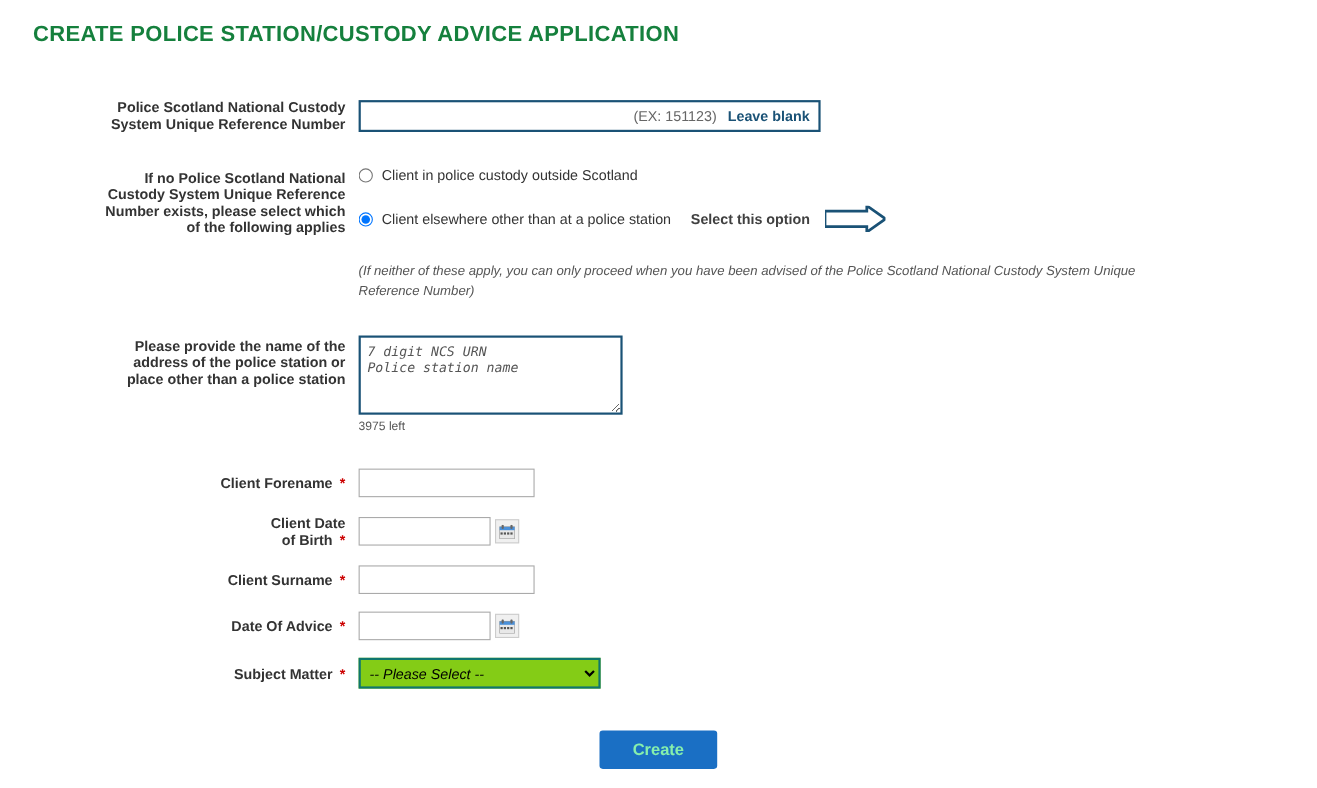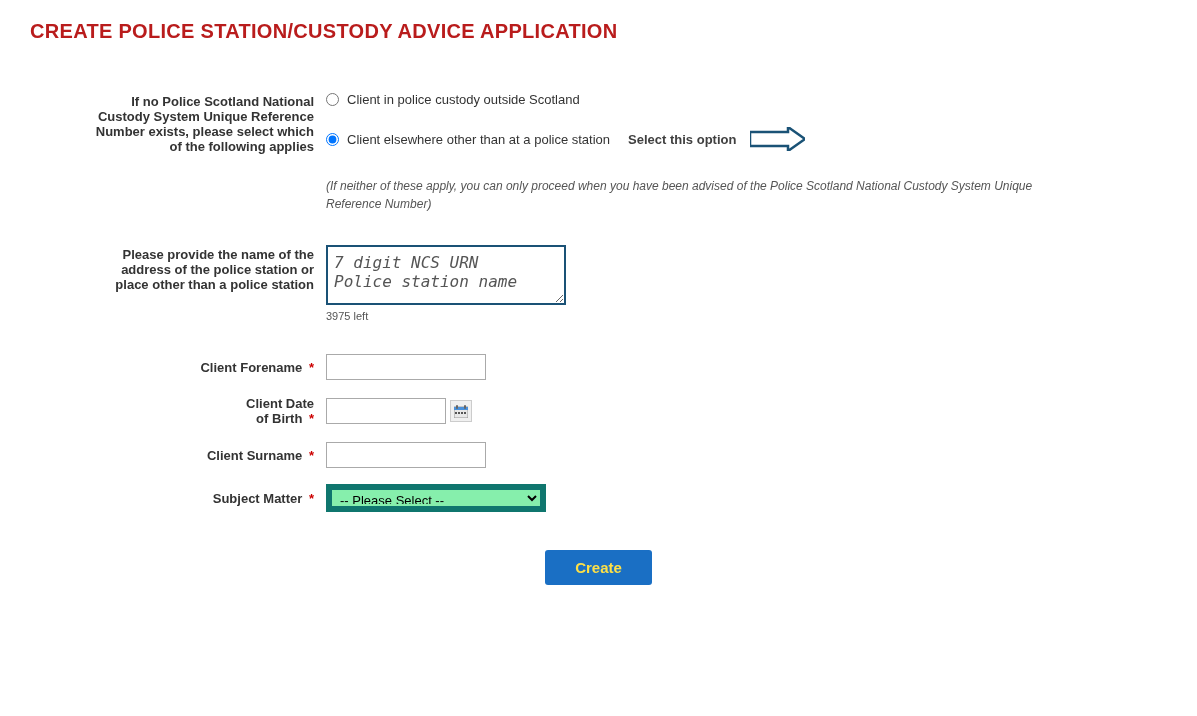--- a/index.html
+++ b/index.html
@@ -6,22 +6,22 @@
     body {
       font-family: Arial, sans-serif;
       font-size: 13px;
       background: #fff;
       color: #333;
       padding: 20px 30px;
     }
     h1 {
       font-size: 20px;
       font-weight: bold;
-      color: #b91c1c;
-      margin-bottom: 25px;
+      color: #15803d;
+      margin-bottom: 39px;
       letter-spacing: 0.3px;
     }
     .form-table {
       width: 100%;
       border-collapse: collapse;
     }
     .form-table tr {
       vertical-align: middle;
     }
     .form-table td {
@@ -97,24 +97,24 @@
       font-size: 12px;
       margin-top: 6px;
       max-width: 750px;
       line-height: 1.5;
     }
     .textarea-wrapper {
       position: relative;
     }
     .station-textarea {
       width: 240px;
-      height: 60px;
+      height: 72px;
       border: 2px solid #1a5276;
       padding: 6px;
-      font-size: 16px;
+      font-size: 12px;
       color: #555;
       font-style: italic;
       resize: both;
       outline: none;
     }
     .char-count {
       font-size: 11px;
       color: #555;
       margin-top: 2px;
     }
@@ -144,28 +144,29 @@
     .text-input {
       width: 160px;
       height: 26px;
       border: 1px solid #aaa;
       padding: 2px 4px;
       font-size: 13px;
     }
     .select-input {
       width: 220px;
       height: 28px;
-      border: 6px solid #0f766e;
+      border: 2px solid #0f766e;
       padding: 2px 4px;
       font-size: 13px;
-      background: #86efac;
+      background: #84cc16;
+      font-style: italic;
     }
     .create-btn {
       background: #1a6fc4;
-      color: #fde047;
+      color: #86efac;
       border: none;
       padding: 9px 30px;
       font-size: 15px;
       font-weight: bold;
       cursor: pointer;
       border-radius: 3px;
       margin-top: 10px;
     }
     .btn-row {
       text-align: center;
@@ -182,20 +183,32 @@
     }
   </style>
 </head>
 <body>
 
 <h1>CREATE POLICE STATION/CUSTODY ADVICE APPLICATION</h1>
 
 <table class="form-table">
   <tbody>
 
+    <tr>
+      <td class="label-cell">
+        Police Scotland National Custody<br>System Unique Reference Number
+      </td>
+      <td>
+        <div class="urb-box">
+          <input type="text" aria-label="URN input" style="flex: 1 1 0%;">
+          <span class="urb-placeholder">(EX: 151123)</span>
+          <a class="leave-blank">Leave blank</a>
+        </div>
+      </td>
+    </tr>
 
     <tr>
         <td colspan="2" style="height:10px;"></td>
       </tr>
 
     <tr>
       <td class="label-cell top-align">
         If no Police Scotland National<br>
         Custody System Unique Reference<br>
         Number exists, please select which<br>
@@ -281,20 +294,42 @@
 
     <tr>
       <td class="label-cell">
         Client Surname <span class="required">*</span>
       </td>
       <td>
         <input type="text" class="text-input" style="">
       </td>
     </tr>
 
+    <tr>
+      <td class="label-cell">
+        Date Of Advice <span class="required">*</span>
+      </td>
+      <td>
+        <div class="date-input-wrapper">
+          <input type="text" class="date-input" style="">
+          <div class="calendar-icon">
+            <svg width="14" height="13" viewBox="0 0 14 13">
+              <rect x="0" y="2" width="14" height="11" fill="#e8e8e8" stroke="#999" stroke-width="1"></rect>
+              <rect x="0" y="2" width="14" height="3" fill="#4a90d9"></rect>
+              <rect x="2" y="0" width="2" height="4" rx="1" fill="#666"></rect>
+              <rect x="10" y="0" width="2" height="4" rx="1" fill="#666"></rect>
+              <rect x="1" y="7" width="2" height="2" fill="#555"></rect>
+              <rect x="4" y="7" width="2" height="2" fill="#555"></rect>
+              <rect x="7" y="7" width="2" height="2" fill="#555"></rect>
+              <rect x="10" y="7" width="2" height="2" fill="#555"></rect>
+            </svg>
+          </div>
+        </div>
+      </td>
+    </tr>
 
     <tr>
       <td class="label-cell">
         Subject Matter <span class="required">*</span>
       </td>
       <td>
         <select class="select-input">
           <option>-- Please Select --</option>
           <option>Criminal</option>
           <option>Other</option>

